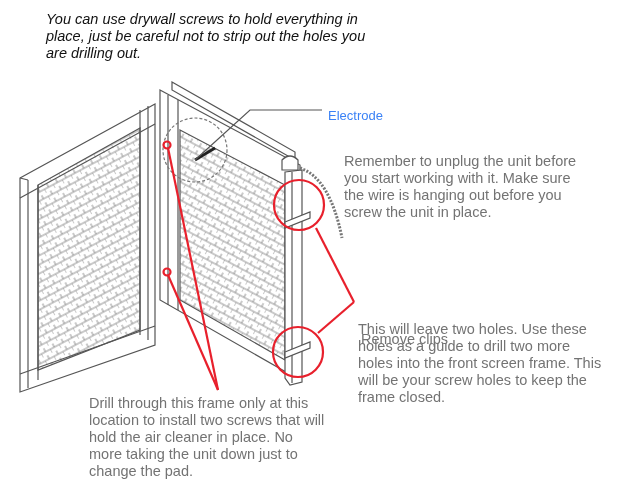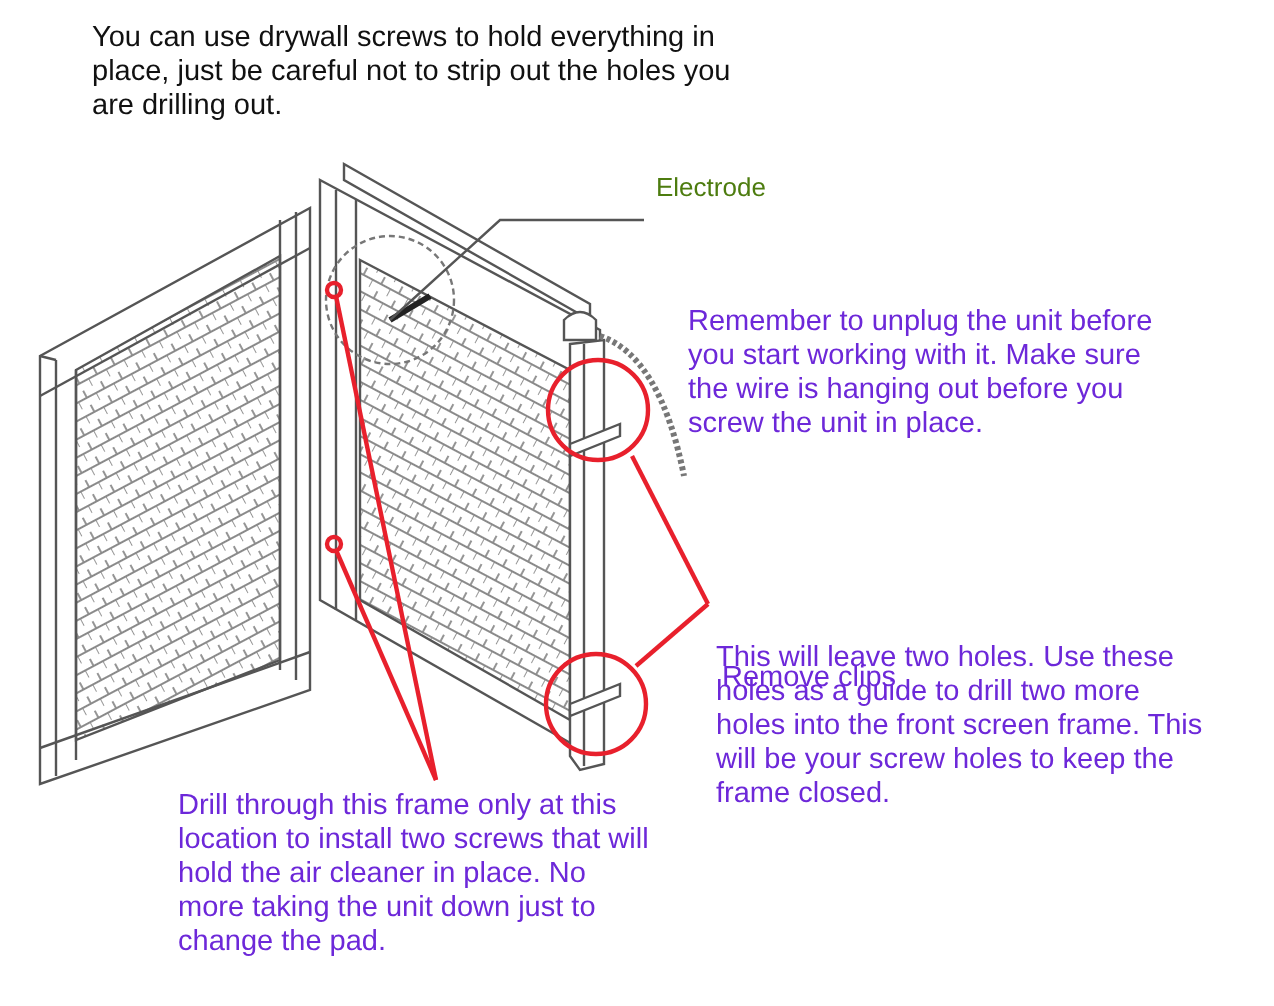--- a/index.html
+++ b/index.html
@@ -1,25 +1,25 @@
 <!DOCTYPE html>
 <html><head>
   <meta charset="utf-8">
   <style>
     html, body { margin: 0; padding: 0; background: #ffffff; }
     body { width: 637px; height: 503px; position: relative; overflow: hidden; font-family: "Liberation Sans", sans-serif; }
     .txt { position: absolute; font-size: 14.5px; line-height: 17px; white-space: pre-line; }
-    .black { color: #111111; }
-    .red { color: #6d28d9; }
+    .black { color: #111111; font-style: italic; }
+    .red { color: #737373; }
     #note-top { left: 46px; top: 11px; width: 360px; }
     #note-unplug { left: 344px; top: 153px; width: 290px; }
     #note-remove-title { left: 361px; top: 296px; margin-top: 35px; }
     #note-remove-body { left: 358px; top: 321px; width: 280px; }
     #note-drill { left: 46px; top: 395px; width: 280px; margin-left: 43px; }
-    #label-electrode { position: absolute; left: 328px; top: 86px; font-size: 13px; color: #4d7c0f; }
+    #label-electrode { position: absolute; left: 328px; top: 108px; font-size: 13px; color: #3b82f6; }
     svg#diagram { position: absolute; left: 0; top: 0; }
   </style>
 </head>
 <body>
 
 <svg id="diagram" width="637" height="503" viewBox="0 0 637 503">
   <defs>
     <pattern id="mesh" width="10" height="8" patternUnits="userSpaceOnUse" patternTransform="rotate(-28)">
       <rect width="10" height="8" fill="#fff"></rect>
       <path d="M0 4 H10 M5 0 V4 M0 8 V4" stroke="#8a8a8a" stroke-width="0.9" fill="none"></path>

